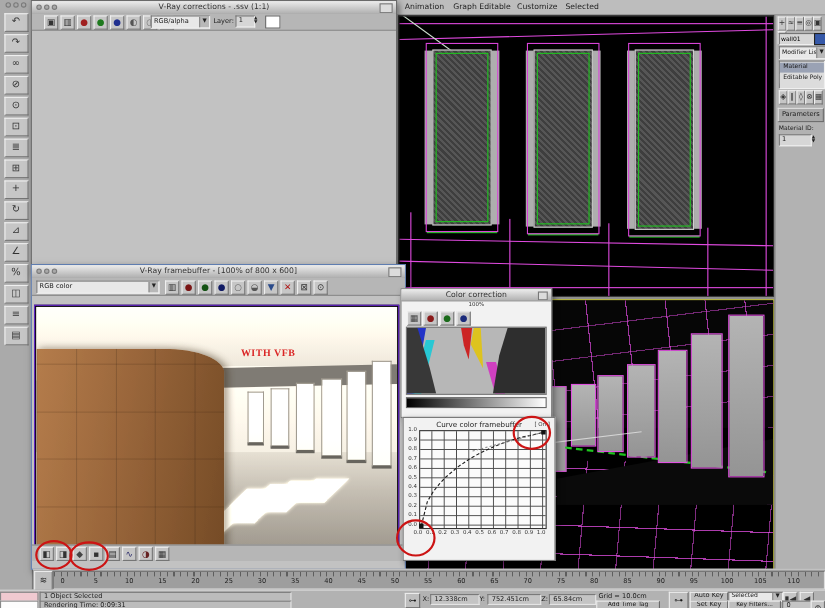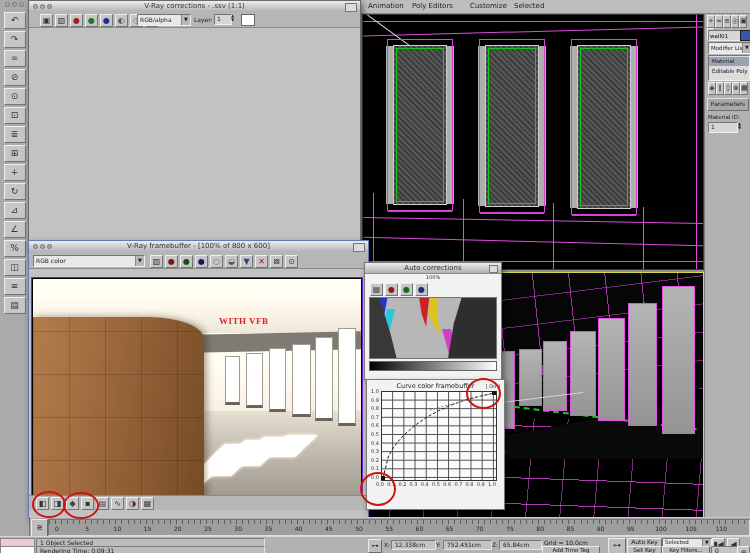--- a/index.html
+++ b/index.html
@@ -99,21 +99,21 @@
   
   .redring{position:absolute;border:2px solid #cc1414;border-radius:50%;z-index:60;pointer-events:none;}
 </style>
 </head>
 <body>
 
 <div id="screen">
 
   <div id="menubar" class="abs">
     <span style="left:368px;position:absolute;top:2px;">Animation</span>
-    <span style="left:412px;position:absolute;top:2px;">Poly Editors</span>
+    <span style="left:412px;position:absolute;top:2px;">Graph Editable</span>
     <span style="left:470px;position:absolute;top:2px;">Customize</span>
     <span style="left:514px;position:absolute;top:2px;">Selected</span>
 
   </div>
 
   <div class="vp" id="vp1" style="left:362px;top:14px;width:340px;height:254px;">
     <div class="ml" style="left:0;right:0;top:6px;height:1px;"></div>
     <div class="ml" style="left:0;right:0;top:16px;height:1px;transform:rotate(-1.5deg);"></div>
     <div class="ml" style="left:0;right:0;top:205px;height:1px;transform:rotate(1deg);"></div>
     <div class="ml" style="left:0;right:0;top:226px;height:1px;transform:rotate(1.4deg);"></div>
@@ -256,21 +256,21 @@
         <div class="anno" style="left:186px;top:37px;">WITH VFB</div>
       </div>
     </div>
     <div class="abs" style="left:0;right:0;top:254px;height:14px;background:#b6b6b6;border-top:1px solid #8a8a8a;">
       <span class="abs" style="left:6px;top:1px;"><span class="ic" style="color: rgb(51, 51, 51);">◧</span><span class="ic" style="color: rgb(51, 51, 51);">◨</span><span class="ic" style="color: rgb(68, 68, 68);">◆</span><span class="ic" style="color: rgb(51, 51, 51);">▪</span><span class="ic" style="color: rgb(51, 51, 51);">▤</span><span class="ic" style="color: rgb(34, 34, 102);">∿</span><span class="ic" style="color: rgb(102, 34, 34);">◑</span><span class="ic" style="color: rgb(51, 51, 51);">▦</span></span>
     </div>
   </div>
 
   <div class="dlg" style="left:364px;top:262px;width:136px;height:116px;">
     <div class="tbar" style="height:10px;line-height:10px;">
-      <span>Auto corrections</span>
+      <span>Color correction</span>
       <span class="minbox" style="width:7px;height:6px;"></span>
     </div>
     <div class="abs" style="left:0;right:0;top:11px;height:8px;text-align:center;font-size:5px;color:#333;">100%</div>
     <span class="abs" style="left:4px;top:20px;"><span class="ic" style="color: rgb(68, 68, 68);">▦</span><span class="ic" style="color: rgb(138, 26, 26);">●</span><span class="ic" style="color: rgb(26, 106, 26);">●</span><span class="ic" style="color: rgb(26, 42, 122);">●</span></span>
     <div id="hist">
       <div class="hshape" style="left:2%;top:0;width:7%;height:100%;background:#2433c8;transform:skewX(-10deg);"></div>
       <div class="hshape" style="left:9%;top:18%;width:6%;height:82%;background:#28c8d4;transform:skewX(-14deg);"></div>
       <div class="hshape" style="left:0;top:0;width:34%;height:100%;background:#383838;clip-path:polygon(0 0,22% 0,48% 60%,62% 100%,0 100%);"></div>
       <div class="hshape" style="left:38%;top:0;width:10%;height:48%;background:#cc2424;clip-path:polygon(10% 0,90% 0,65% 100%,30% 55%);"></div>
       <div class="hshape" style="left:46%;top:0;width:9%;height:62%;background:#ddc31e;clip-path:polygon(25% 0,80% 0,100% 100%,0 40%);"></div>

